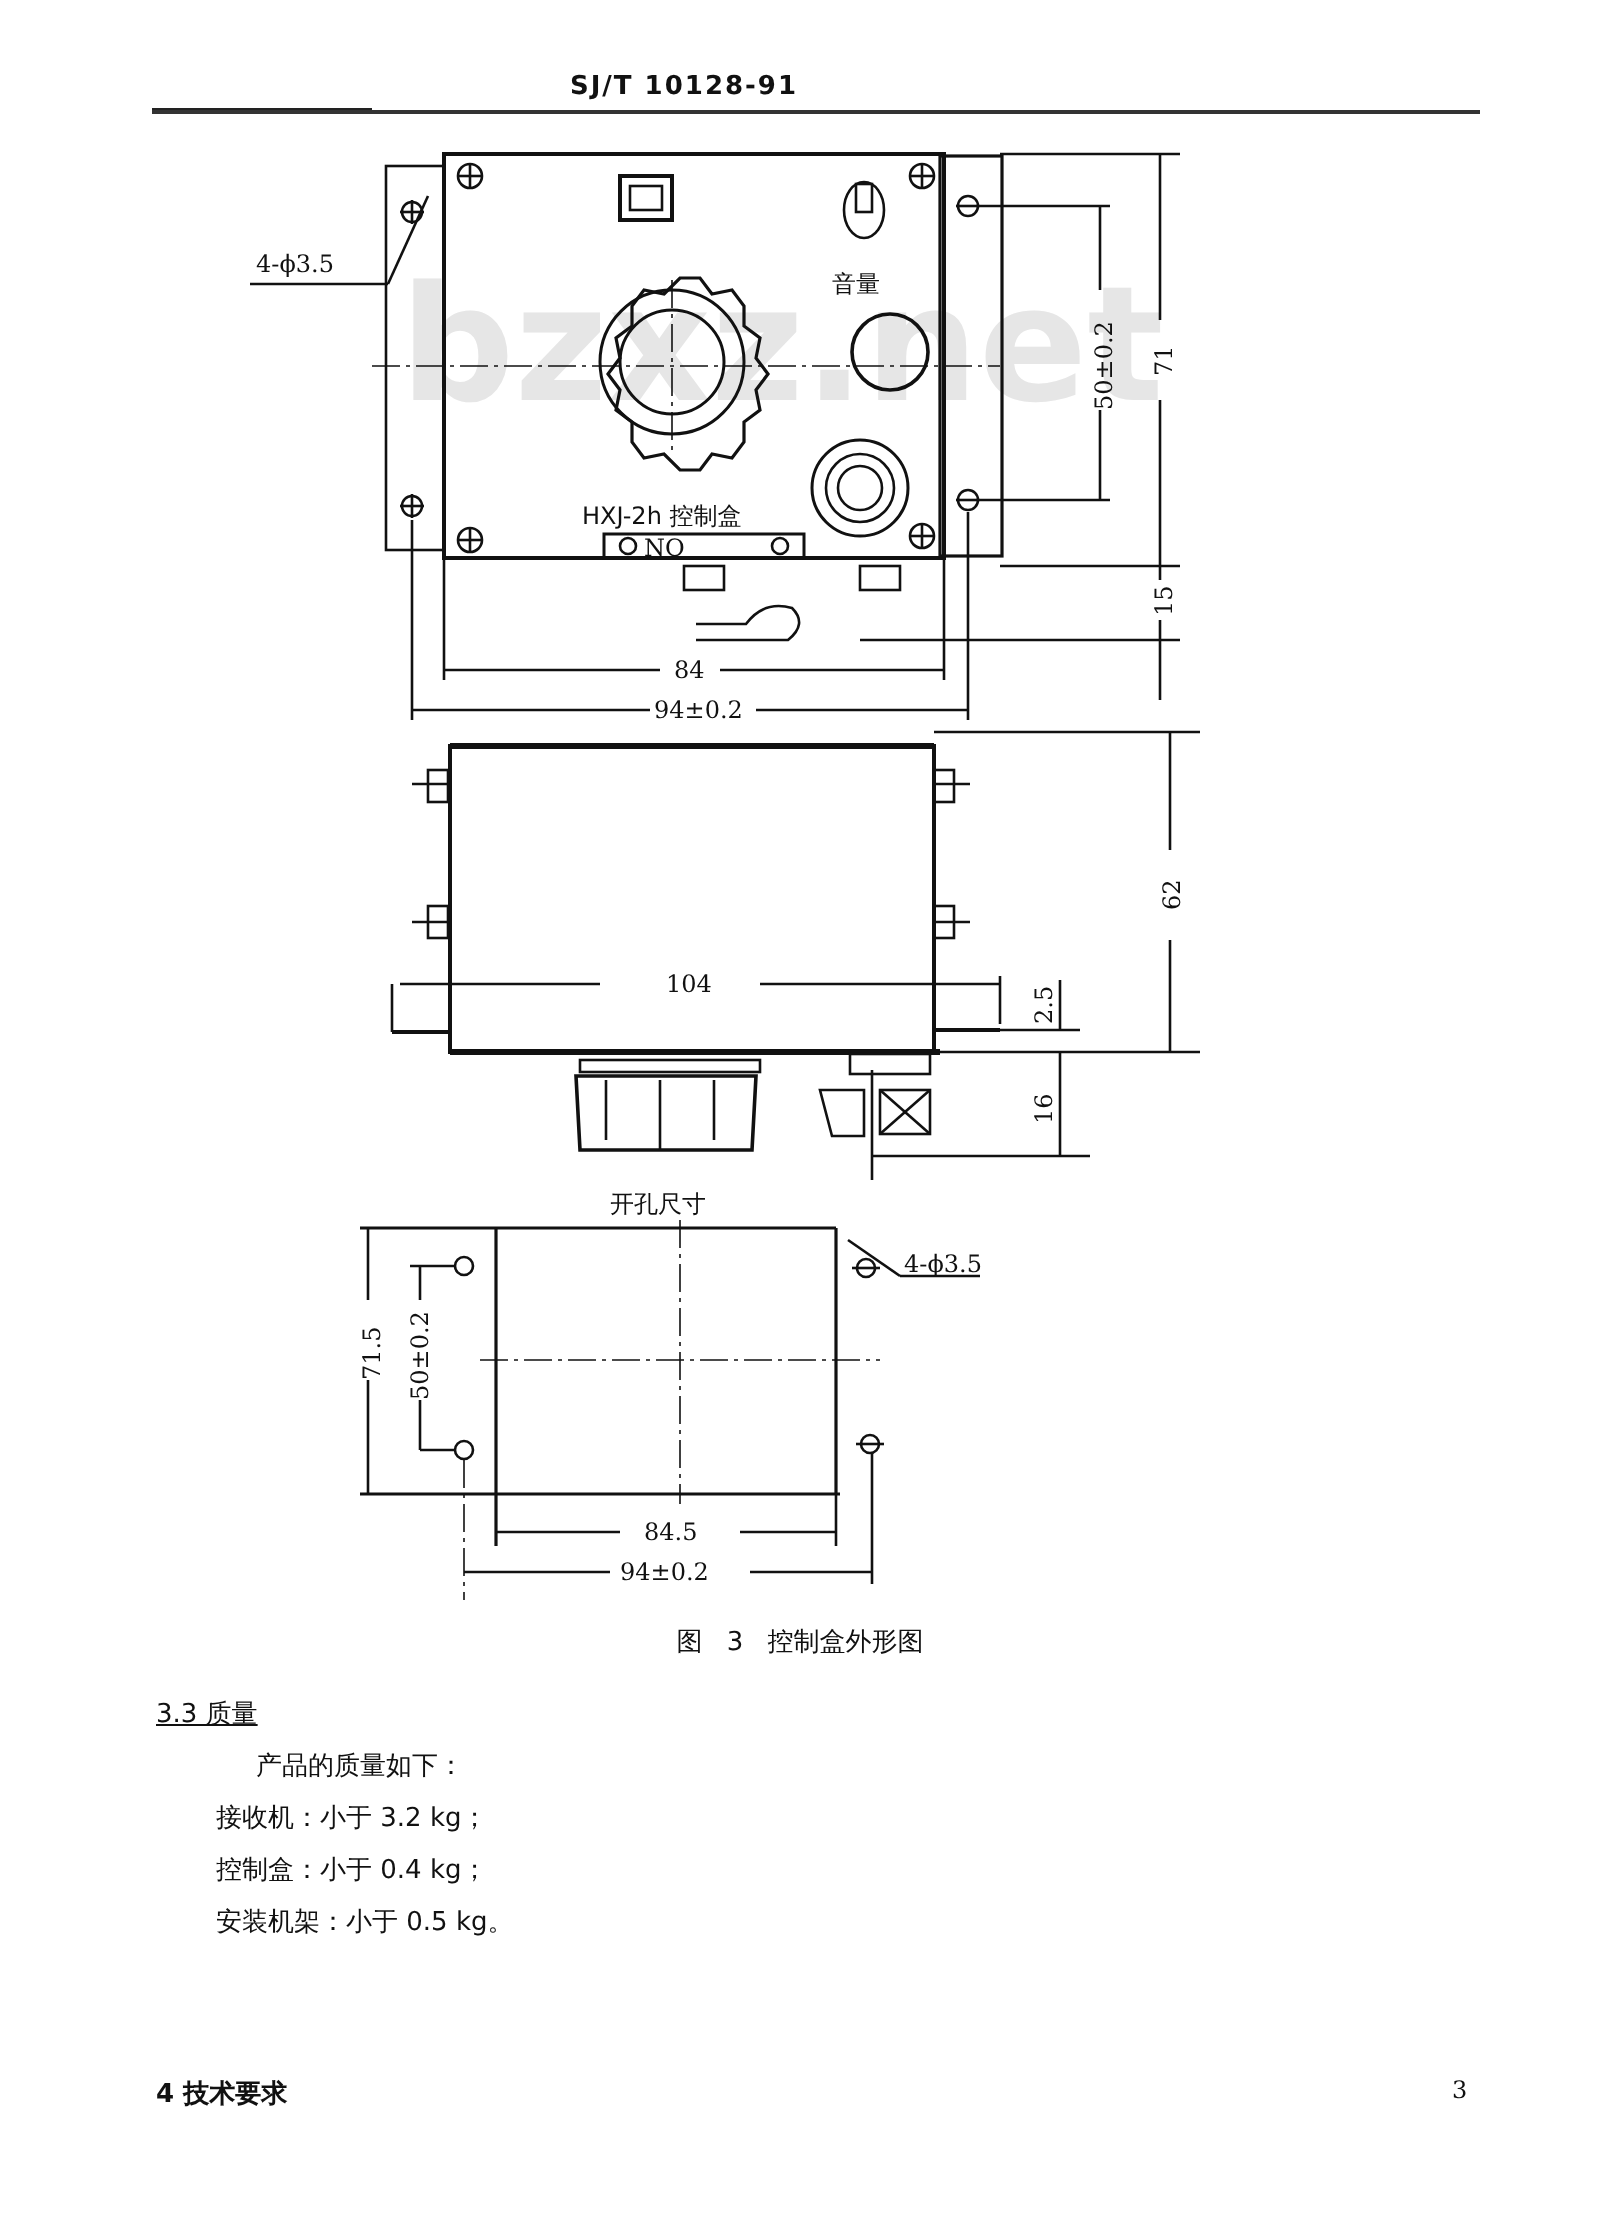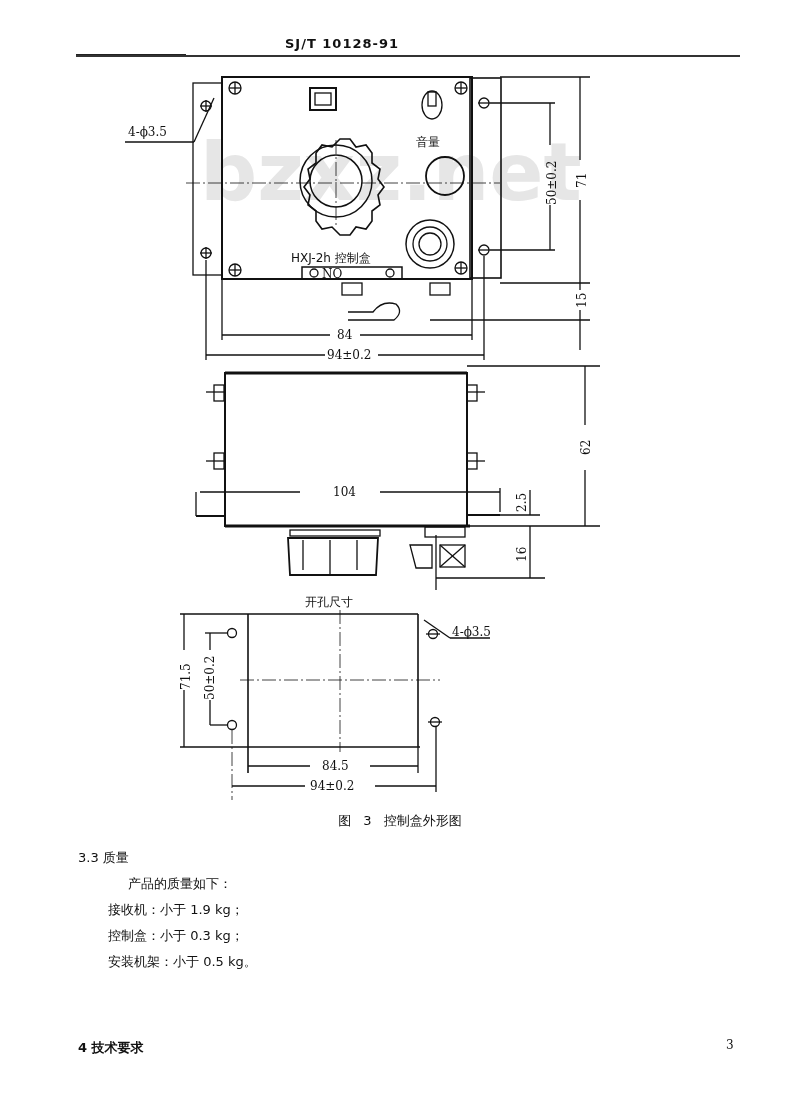--- a/index.html
+++ b/index.html
@@ -8,21 +8,21 @@
   .hdr-code { left:0; width:684px; top:36px; text-align:center; font-family:"DejaVu Sans", sans-serif; font-weight:bold; font-size:13px; letter-spacing:1px; }
   .hdr-rule { left:76px; width:664px; top:55px; height:2px; background:#333; }
   .hdr-rule2 { left:76px; width:110px; top:54px; height:3px; background:#222; }
   svg.dwg { position:absolute; left:0; top:0; }
   .dim { font-family:"DejaVu Serif", serif; font-size:12px; fill:#111; }
   .dimv { font-family:"DejaVu Serif", serif; font-size:12px; fill:#111; }
   .cn { font-family:"DejaVu Sans", sans-serif; font-size:12px; fill:#111; }
   .wm { font-family:"DejaVu Sans", sans-serif; font-weight:bold; font-size:80px; fill:#e6e6e6; }
   .caption { left:0; width:800px; top:812px; text-align:center; font-family:"DejaVu Sans", sans-serif; font-size:13px; word-spacing:8px; }
   .body-text { font-family:"DejaVu Sans", sans-serif; font-size:13px; line-height:26px; }
-  .sec { left:78px; top:845px; }
+  .sec { left:78px; top:845px;text-decoration:underline; }
   .l1 { left:108px; top:871px;margin-left:20px; }
   .l2 { left:108px; top:897px; }
   .l3 { left:108px; top:923px; }
   .l4 { left:108px; top:949px;text-align:right; }
   .sec4 { left:78px; top:995px; font-weight:bold;margin-top:40px; }
   .pg { left:726px; top:1038px; font-size:12px; font-family:"DejaVu Serif", serif; }
 </style>
 </head>
 <body>
 
@@ -214,18 +214,18 @@
   <text class="dimv" x="0" y="0" transform="translate(190,690) rotate(-90)">71.5</text>
   <text class="dimv" x="0" y="0" transform="translate(214,700) rotate(-90)">50±0.2</text>
   <text class="dim" x="322" y="770">84.5</text>
   <text class="dim" x="310" y="790">94±0.2</text>
 </svg>
 
 <div class="abs caption">图 3  控制盒外形图</div>
 
 <div class="abs body-text sec">3.3  质量</div>
 <div class="abs body-text l1">产品的质量如下：</div>
-<div class="abs body-text l2">接收机：小于 1.9 kg；</div>
-<div class="abs body-text l3">控制盒：小于 0.3 kg；</div>
+<div class="abs body-text l2">接收机：小于 3.2 kg；</div>
+<div class="abs body-text l3">控制盒：小于 0.4 kg；</div>
 <div class="abs body-text l4">安装机架：小于 0.5 kg。</div>
 <div class="abs body-text sec4">4   技术要求</div>
 
 <div class="abs pg">3</div>
 
 </body></html>

